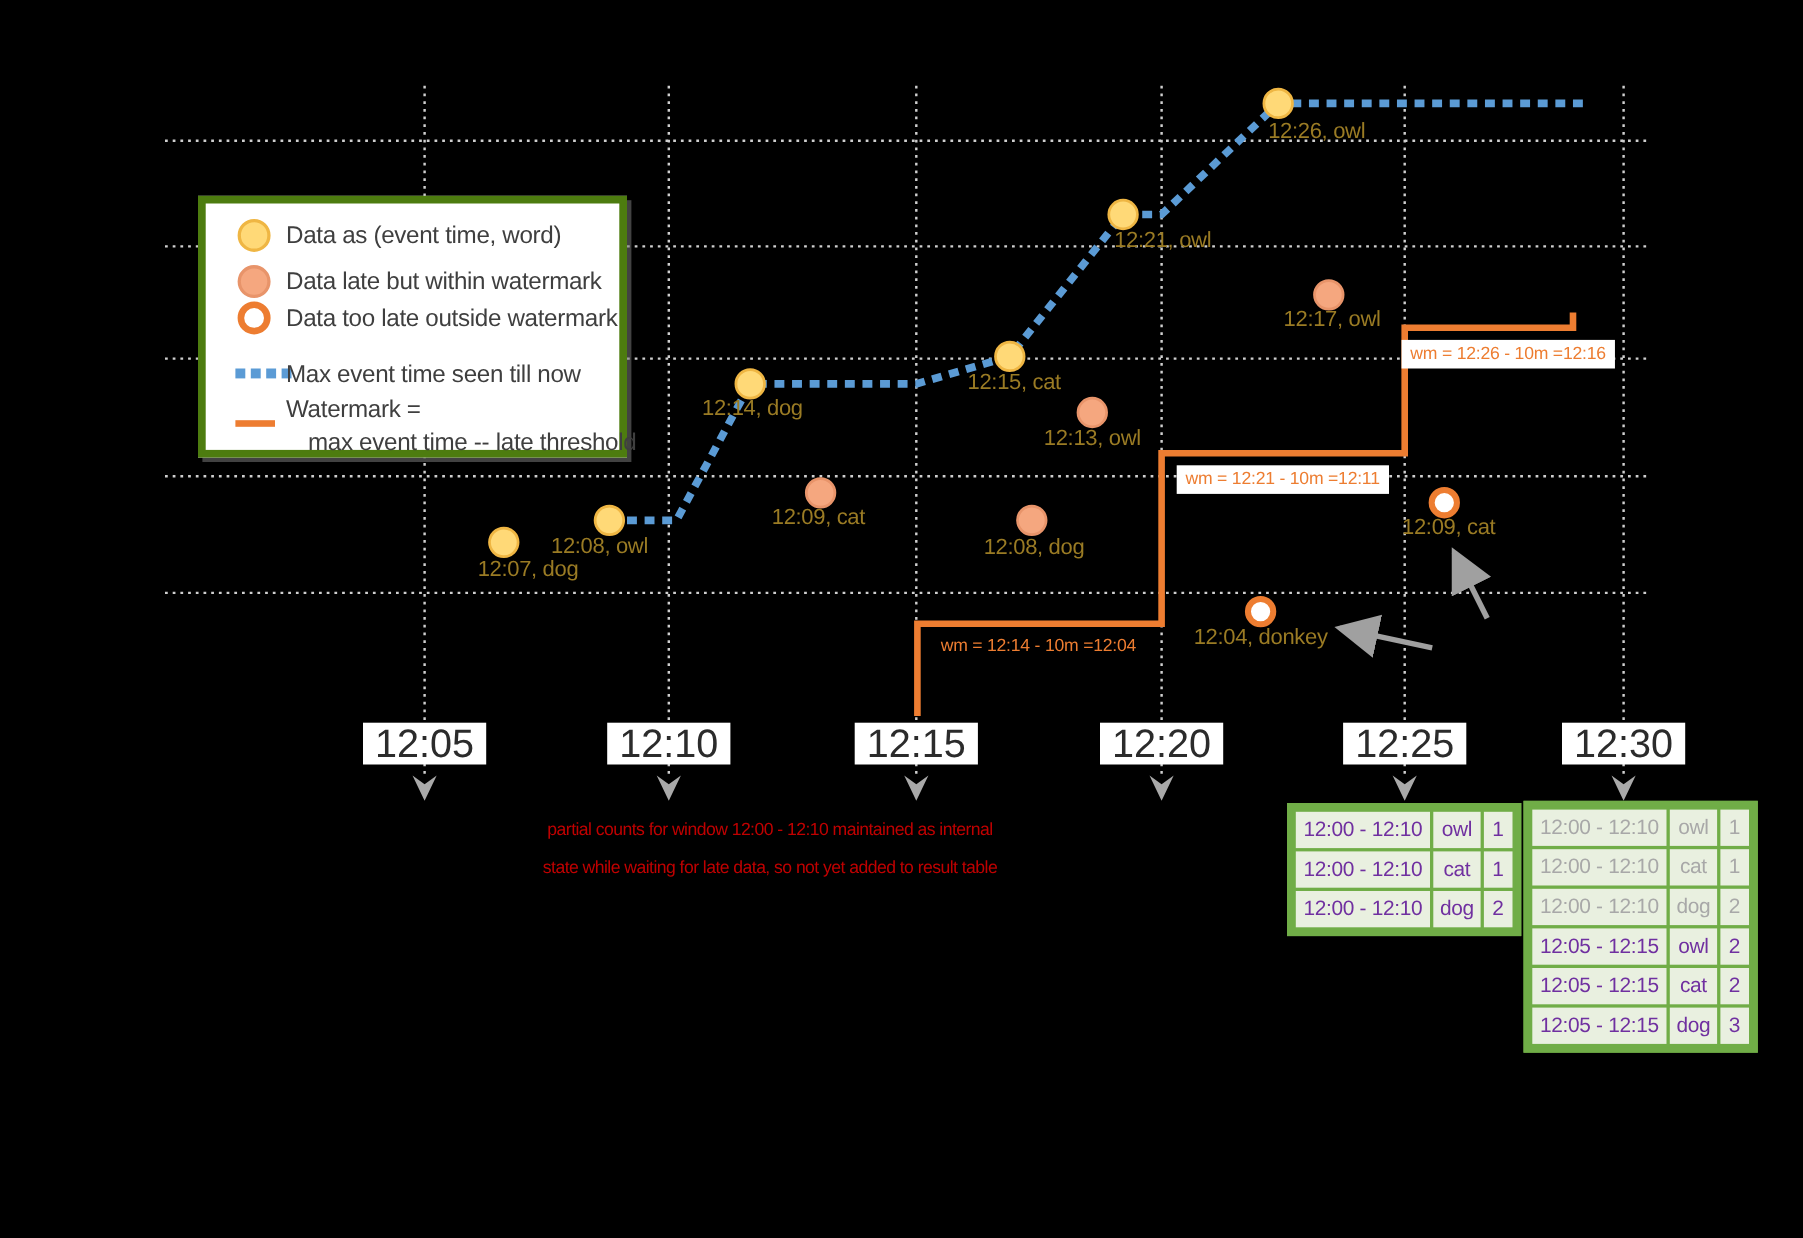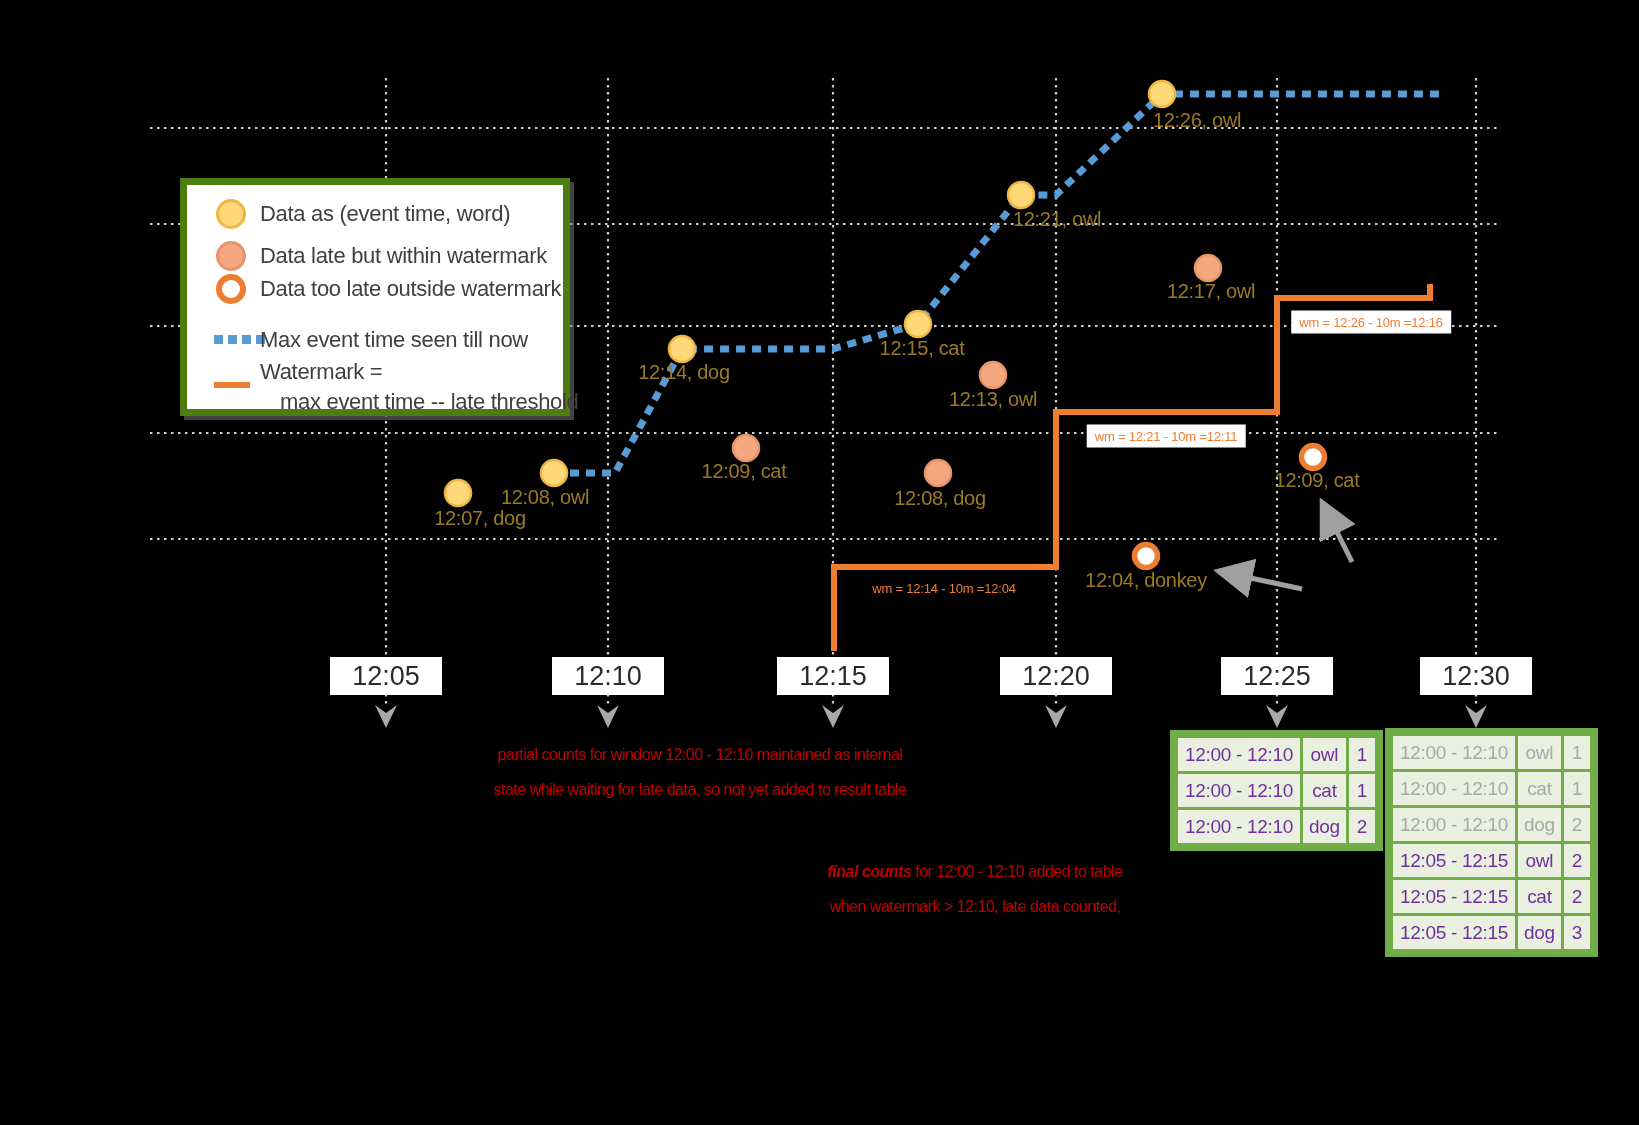--- a/index.html
+++ b/index.html
@@ -14,25 +14,25 @@
   .lg-dot.ontime{background:#ffd977;border:3px solid #efb643;box-sizing:border-box;}
   .lg-dot.late{background:#f5a77f;border:3px solid #e8946a;box-sizing:border-box;}
   .lg-dot.toolate{background:#fff;border:6px solid #ed7d31;box-sizing:border-box;}
   .lg-text{position:absolute;left:73px;top:0;transform:translateY(-50%);font-size:22px;color:#3f3f3f;white-space:nowrap;letter-spacing:-0.3px;}
   .lg-dash{position:absolute;left:27px;top:-5px;display:flex;gap:5px;}
   .lg-dash span{width:9px;height:9px;background:#5b9bd5;display:block;}
   .lg-wline{position:absolute;left:27px;top:-3px;width:36px;height:6px;background:#ed7d31;}
   
   .evlabel{position:absolute;transform:translate(-50%,-50%);font-size:20px;color:#9a7b24;white-space:nowrap;letter-spacing:-0.3px;}
   
-  .wmlabel{position:absolute;transform:translate(-50%,-50%);font-size:13px;color:#ed7d31;white-space:nowrap;letter-spacing:-0.2px;}
+  .wmlabel{position:absolute;transform:translate(-50%,-50%);font-size:16px;color:#ed7d31;white-space:nowrap;letter-spacing:-0.2px;}
   .wmlabel.boxed{background:#fff;padding:4px 8px;}
   
   .tick{position:absolute;transform:translate(-50%,0);top:657px;width:112px;height:38px;background:#fff;
-        display:flex;align-items:center;justify-content:center;font-size:27px;color:#2b2b2b;}
+        display:flex;align-items:center;justify-content:center;font-size:36px;color:#2b2b2b;}
   
   .red{position:absolute;transform:translate(-50%,-50%);font-size:16px;color:#c00000;white-space:nowrap;letter-spacing:-0.5px;}
   .red .emph{font-style:italic;font-weight:bold;}
   
   .toolate-box{position:absolute;left:1258px;top:560px;width:212px;height:70px;background:#fff;
                display:flex;flex-direction:column;align-items:center;justify-content:center;
                font-size:24px;color:#3f3f3f;line-height:31px;letter-spacing:-0.3px;}
   
   .rtable{position:absolute;border:5px solid #70ad47;background:#70ad47;border-collapse:separate;border-spacing:3px;}
   .rtable td{background:#e9f0e0;color:#7030a0;font-size:19px;letter-spacing:-0.3px;
@@ -159,22 +159,20 @@
   <div class="tick" style="left:608px">12:10</div>
   <div class="tick" style="left:833px">12:15</div>
   <div class="tick" style="left:1056px">12:20</div>
   <div class="tick" style="left:1277px">12:25</div>
   <div class="tick" style="left:1476px">12:30</div>
 
 
   <div class="red" style="left:700px;top:755px">partial counts for window 12:00 - 12:10 maintained as internal</div>
   <div class="red" style="left:700px;top:790px">state while waiting for late data, so not yet added  to result table</div>
 
-  <div class="red" style="left:975px;top:872px"><span class="emph">final counts </span><span>for 12:00 - 12:10 added to table</span></div>
-  <div class="red" style="left:975px;top:907px">when watermark &gt; 12:10, late data counted,</div>
 
   <table class="rtable" style="left:1170px;top:730px">
     <tbody>
         <tr>
       <td class="c1">12:00 - 12:10</td>
       <td class="c2">owl</td>
       <td class="c3">1</td>
     </tr>
     <tr>
       <td class="c1">12:00 - 12:10</td>

